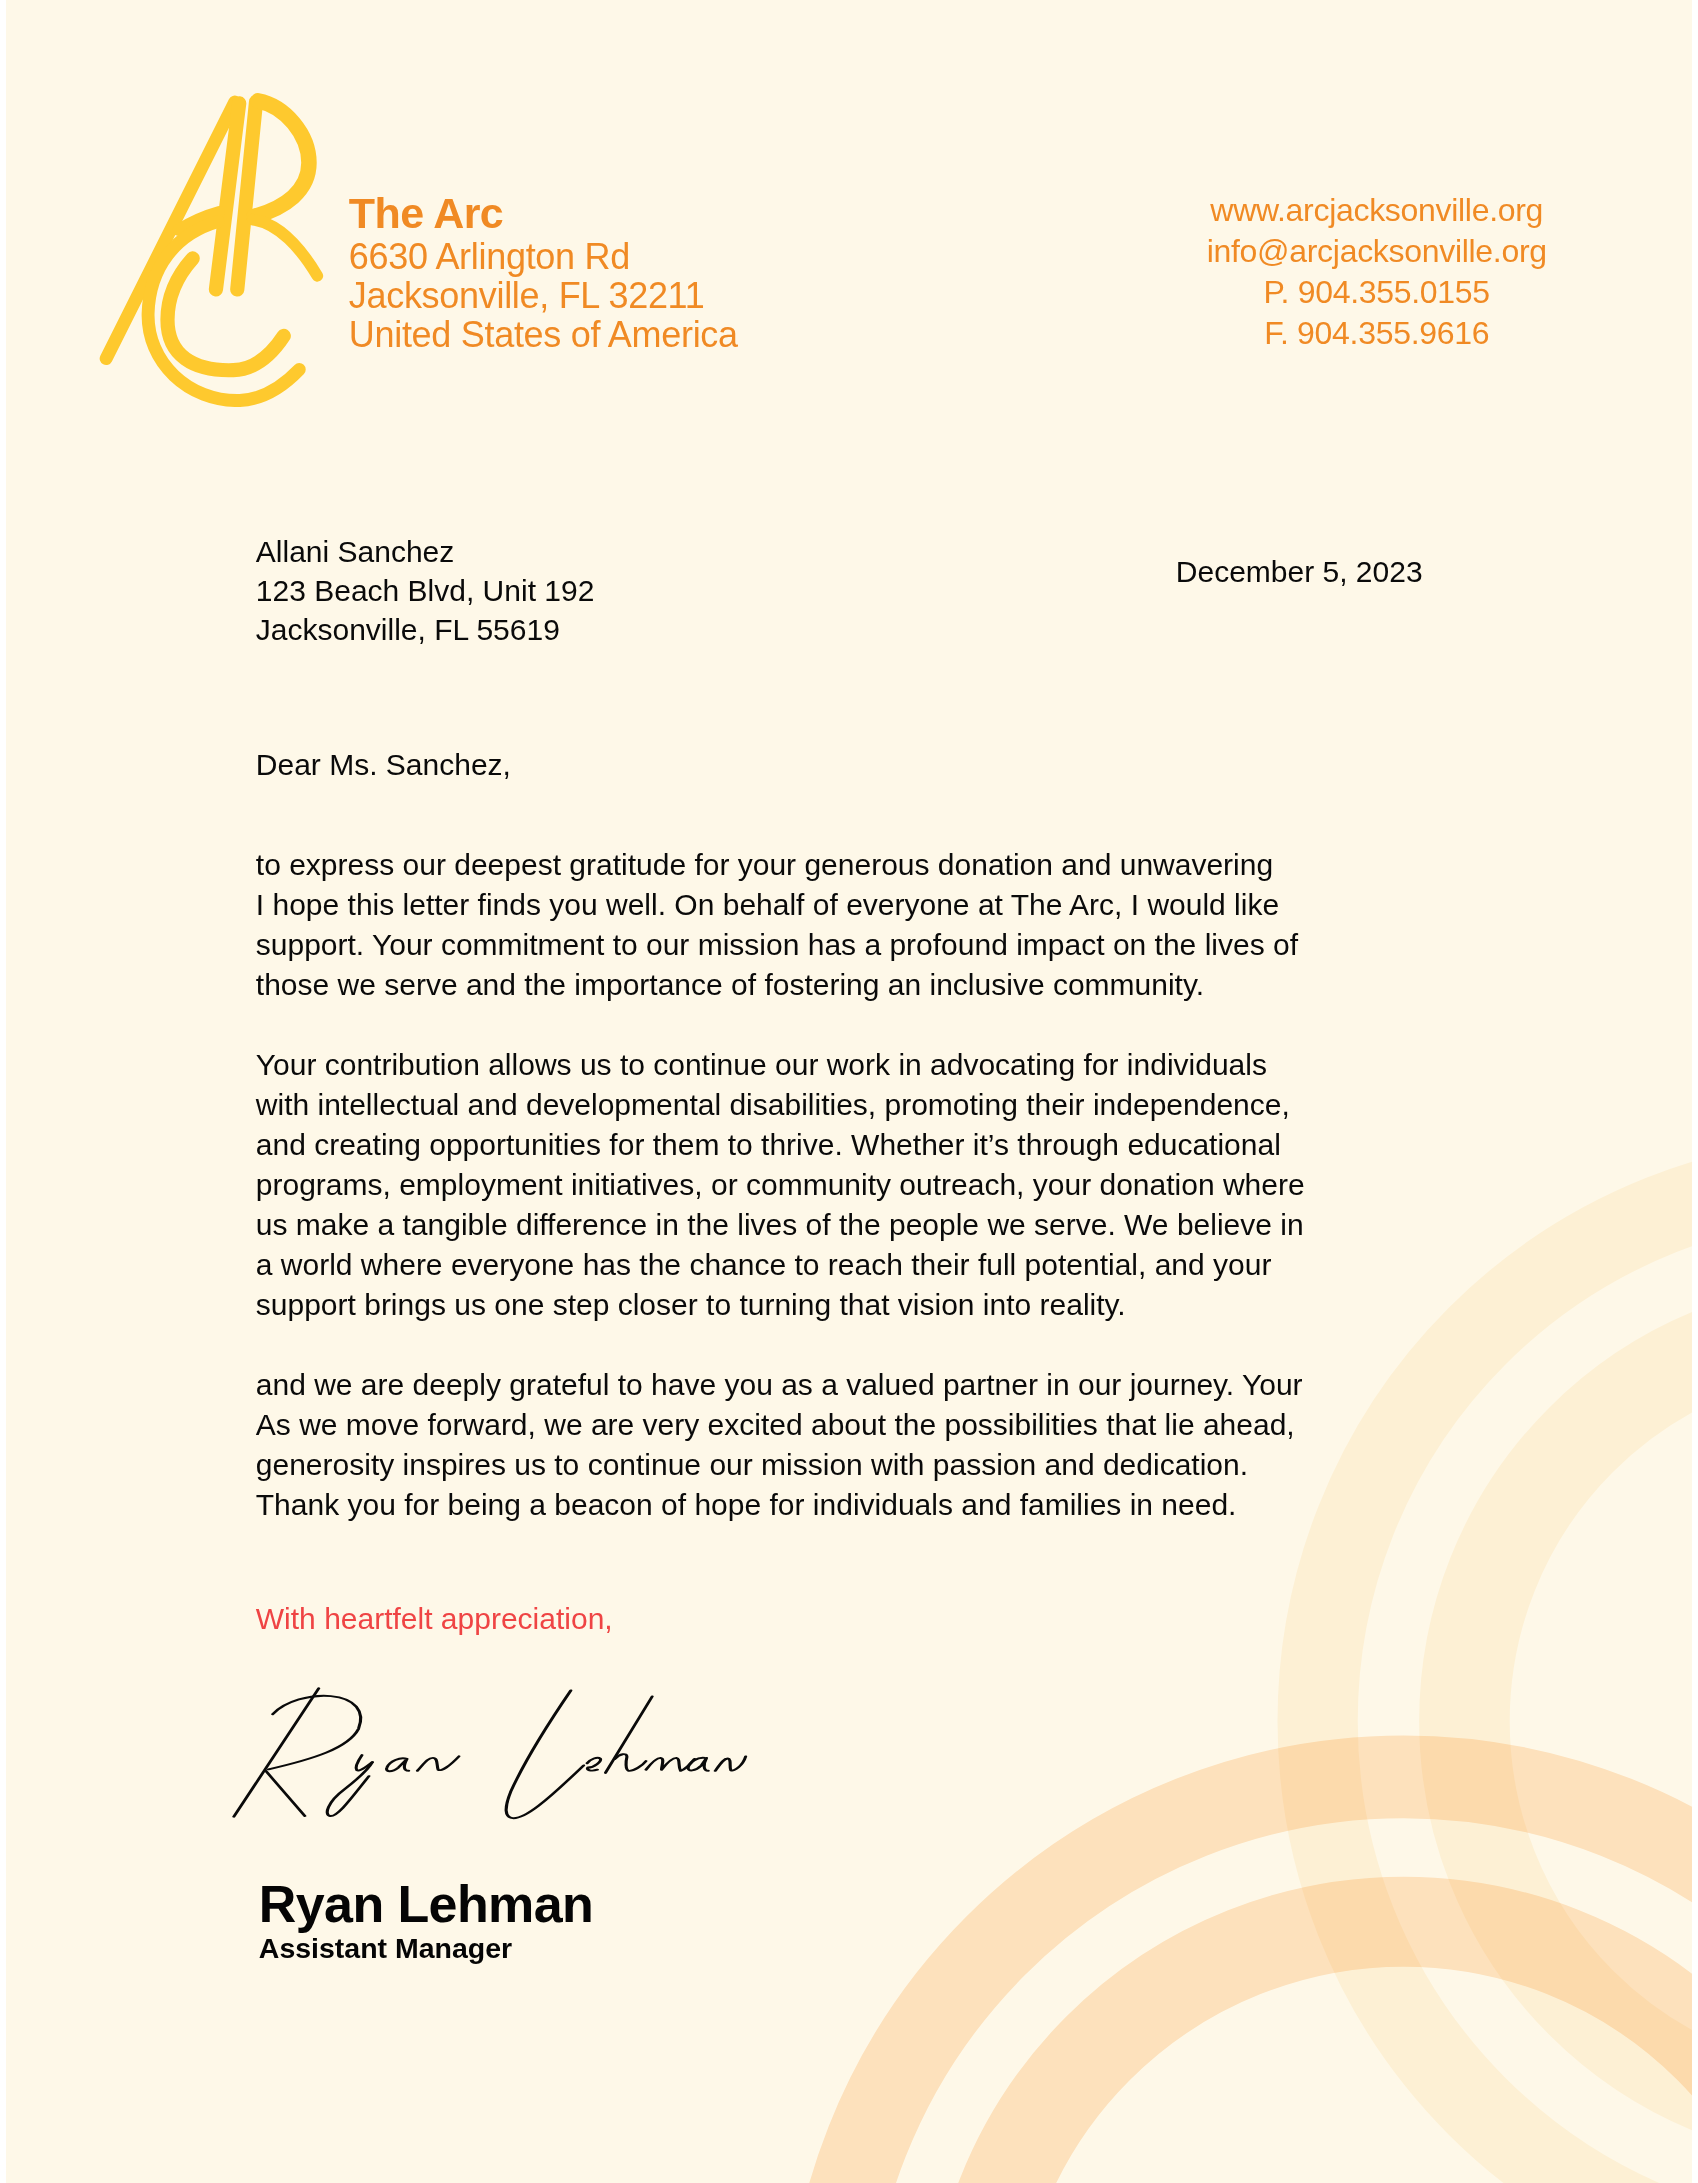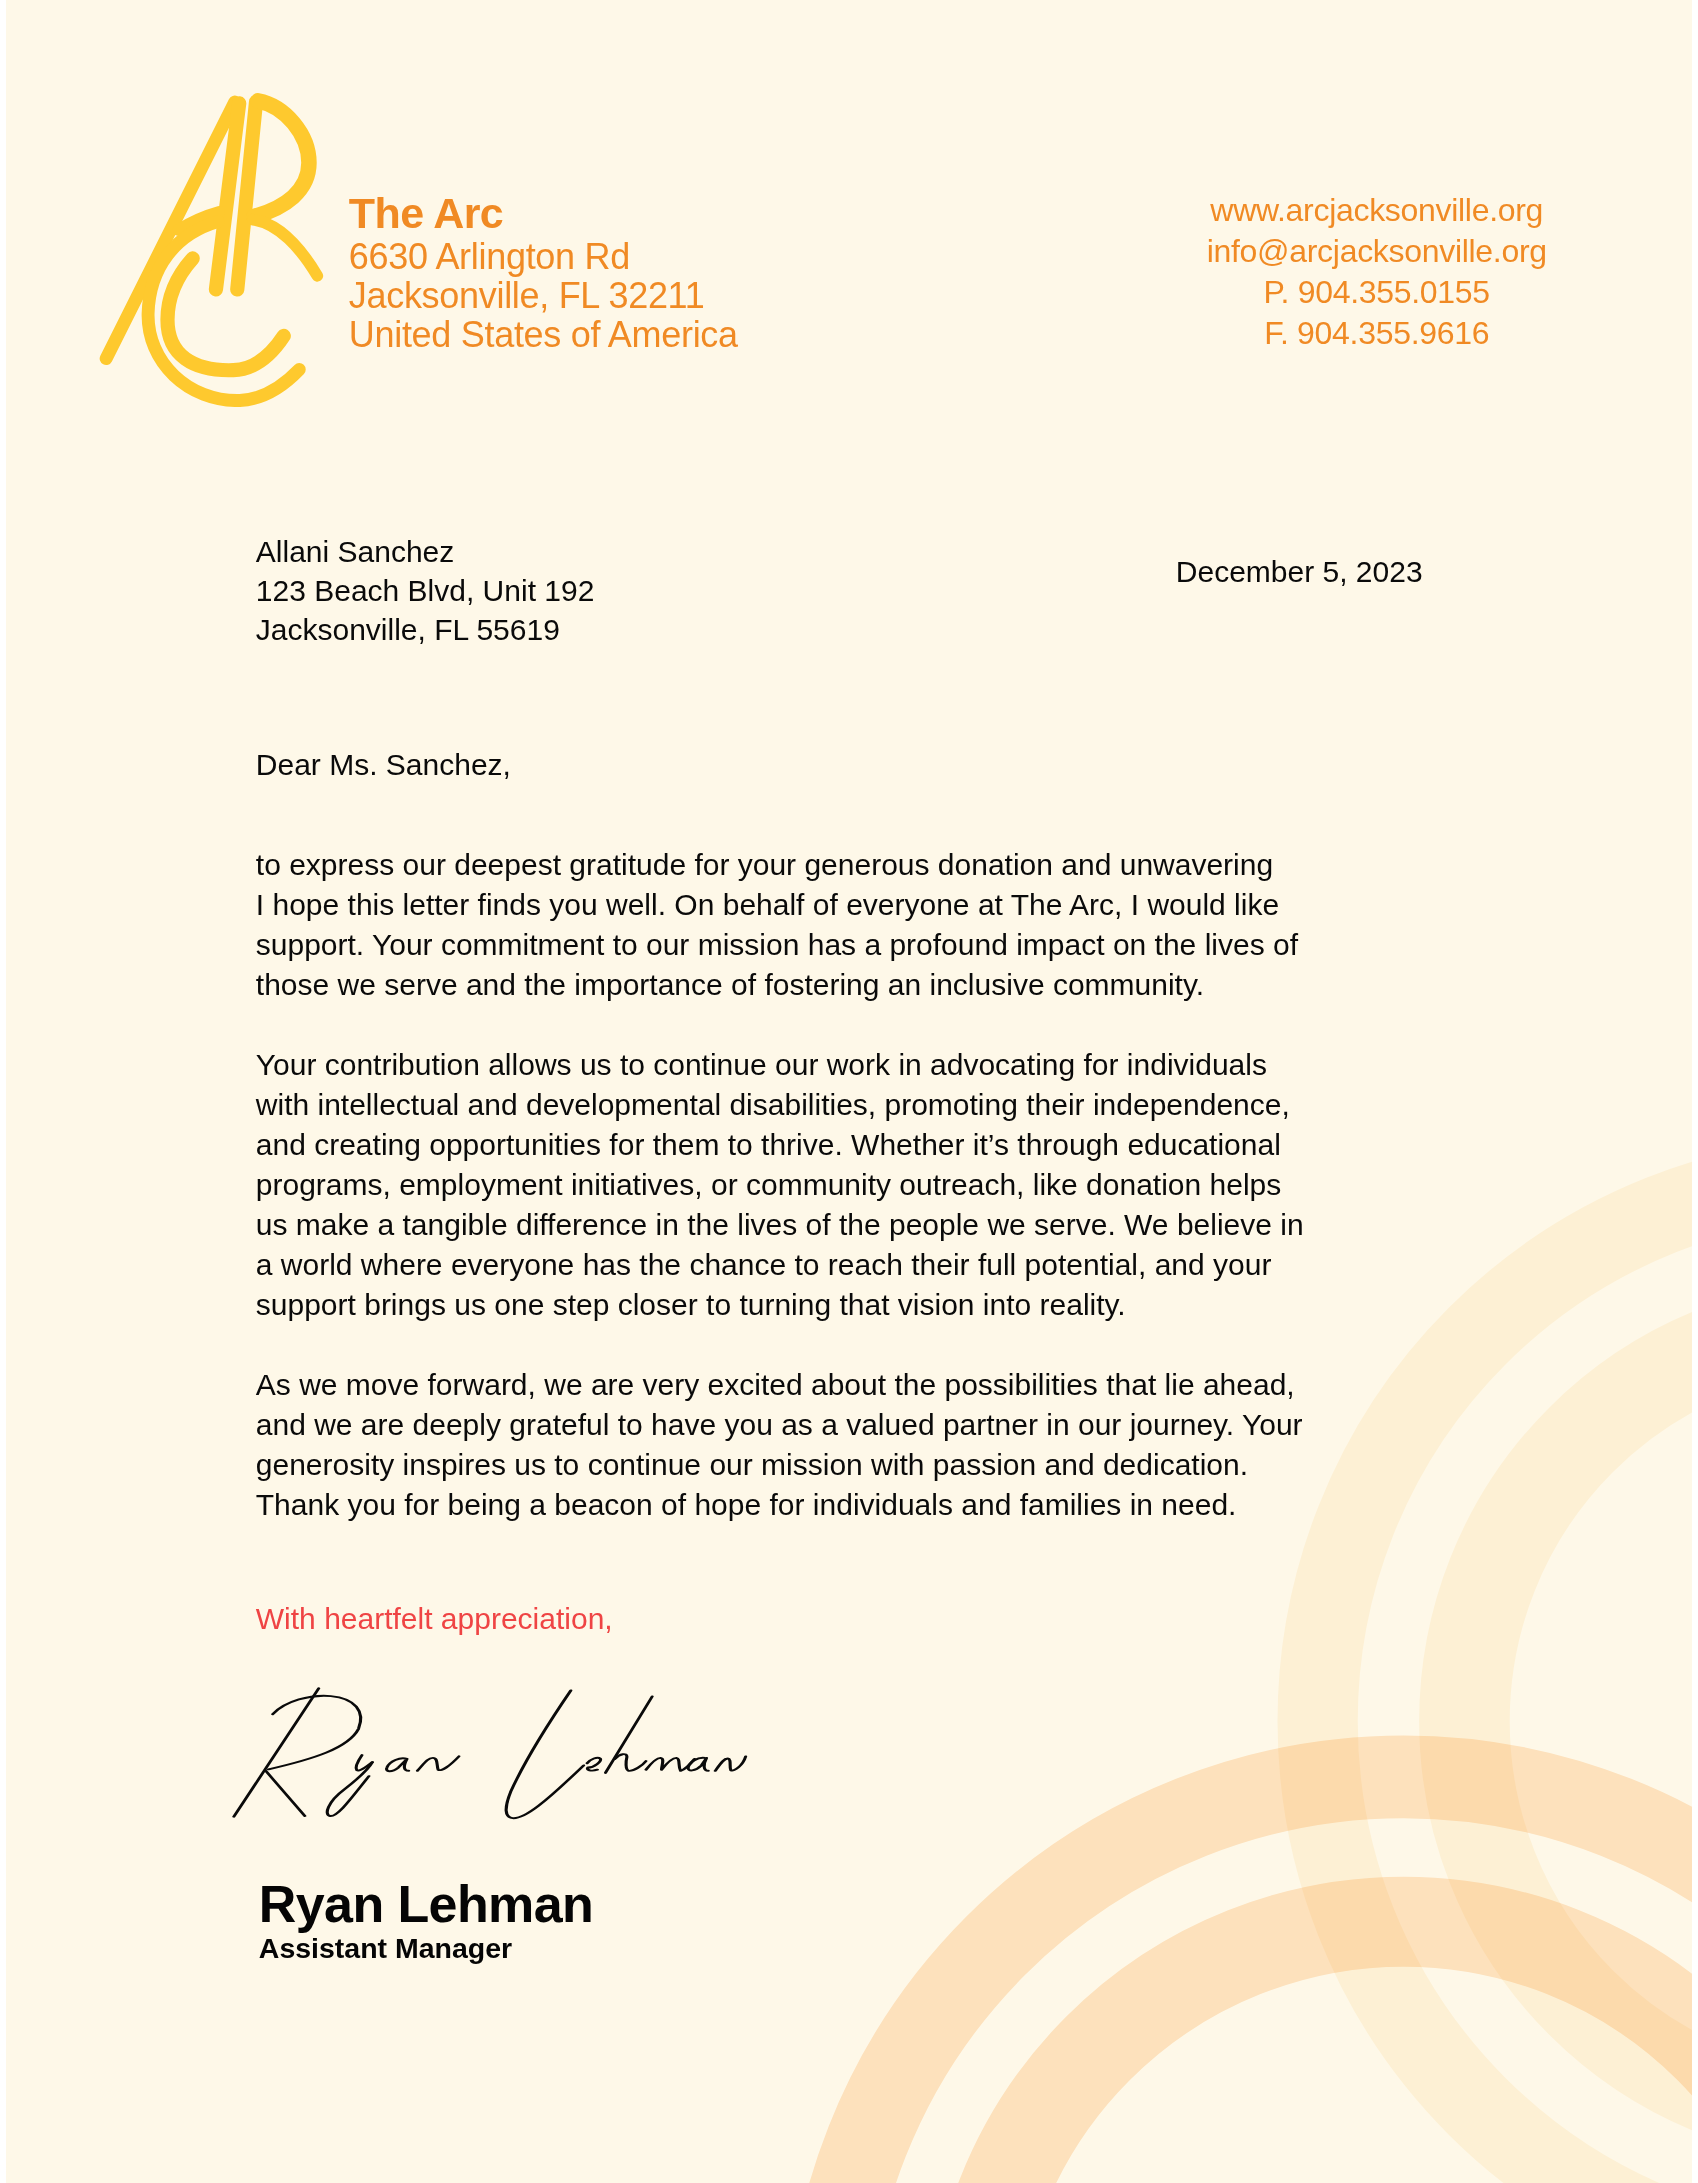--- a/index.html
+++ b/index.html
@@ -122,28 +122,28 @@
     <p>
       <span class="ln">to express our deepest gratitude for your generous donation and unwavering</span>
       <span class="ln">I hope this letter finds you well. On behalf of everyone at The Arc, I would like</span>
       <span class="ln">support. Your commitment to our mission has a profound impact on the lives of</span>
       <span class="ln">those we serve and the importance of fostering an inclusive community.</span>
     </p>
     <p>
       <span class="ln">Your contribution allows us to continue our work in advocating for individuals</span>
       <span class="ln">with intellectual and developmental disabilities, promoting their independence,</span>
       <span class="ln">and creating opportunities for them to thrive. Whether it’s through educational</span>
-      <span class="ln">programs, employment initiatives, or community outreach, like donation helps</span>
+      <span class="ln">programs, employment initiatives, or community outreach, your donation where</span>
       <span class="ln">us make a tangible difference in the lives of the people we serve. We believe in</span>
       <span class="ln">a world where everyone has the chance to reach their full potential, and your</span>
       <span class="ln">support brings us one step closer to turning that vision into reality.</span>
     </p>
     <p>
+      <span class="ln">and we are deeply grateful to have you as a valued partner in our journey. Your</span>
       <span class="ln">As we move forward, we are very excited about the possibilities that lie ahead,</span>
-      <span class="ln">and we are deeply grateful to have you as a valued partner in our journey. Your</span>
       <span class="ln">generosity inspires us to continue our mission with passion and dedication.</span>
       <span class="ln">Thank you for being a beacon of hope for individuals and families in need.</span>
     </p>
   </div>
 
   <div class="closing">With heartfelt appreciation,</div>
 
   <svg class="signature" viewBox="0 0 1568 720" preserveAspectRatio="none" xmlns="http://www.w3.org/2000/svg">
     <title>Ryan Lehman</title>
     <g fill="none" stroke="#0a0a0a" stroke-width="9" stroke-linecap="round" stroke-linejoin="round">

